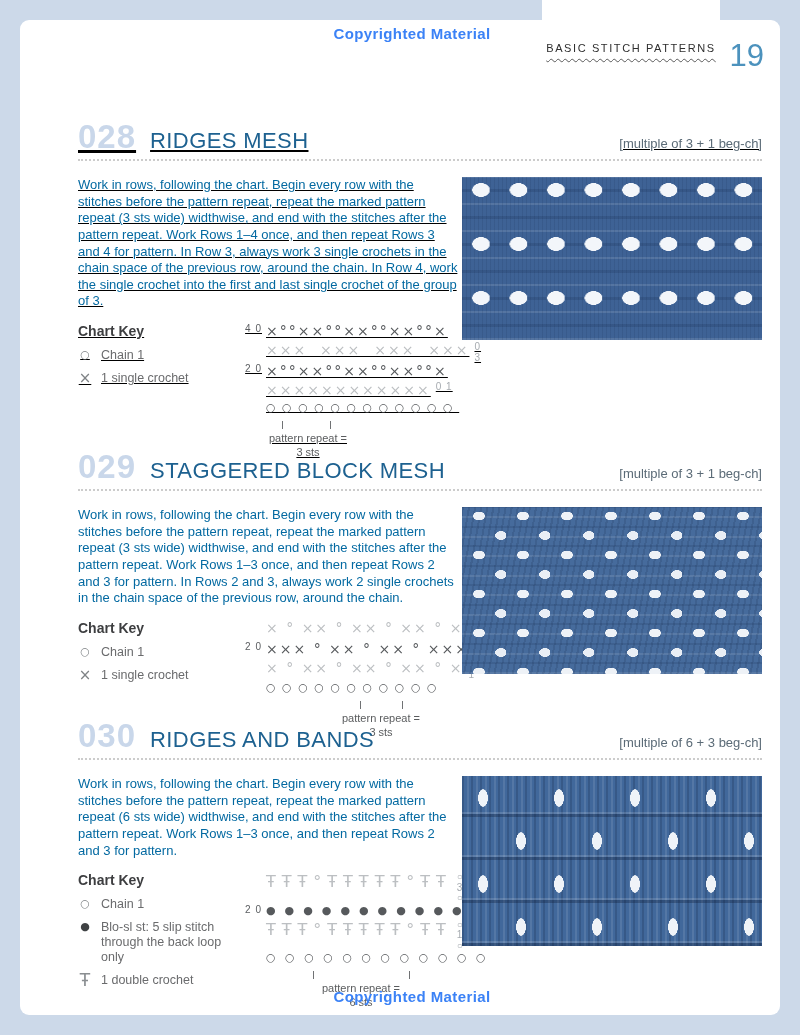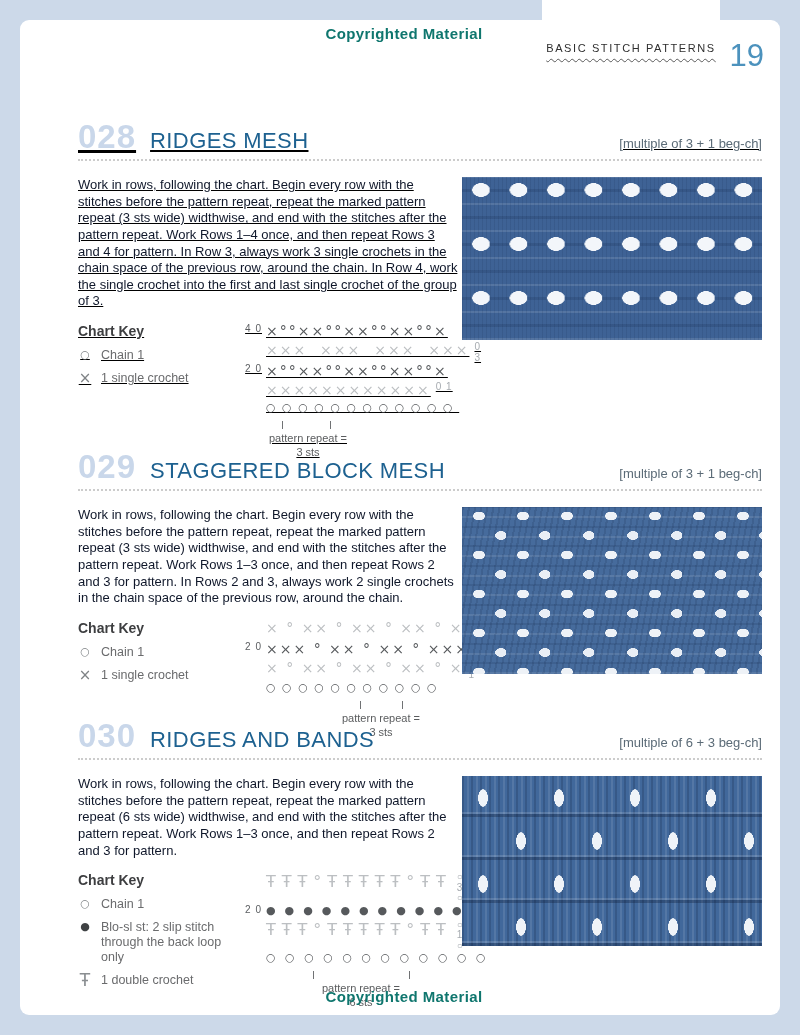--- a/index.html
+++ b/index.html
@@ -7,22 +7,22 @@
     width:800px;height:1035px;position:relative;
     background:#ccd9e9;
     font-family:"Liberation Sans","DejaVu Sans",sans-serif;
     overflow:hidden;
   }
   .page{
     position:absolute;left:20px;top:20px;width:760px;height:995px;
     background:#ffffff;border-radius:9px;
   }
   .copyright{
-    position:absolute;left:4px;width:100%;text-align:center;
-    color:#0f766e;font-size:15px;font-weight:bold;letter-spacing:.4px;
+    position:absolute;left:12px;width:100%;text-align:center;
+    color:#3b82f6;font-size:15px;font-weight:bold;letter-spacing:.4px;
   }
   .copyright.top{top:5px;}
   .copyright.bottom{bottom:10px;}
   .tab{
     position:absolute;top:-20px;left:522px;width:178px;height:64px;
     background:#ffffff;border-radius:0 0 6px 6px;z-index:3;
     display:flex;align-items:flex-end;justify-content:center;padding-bottom:10px;box-sizing:border-box;
   }
   .tab-text{
     font-size:11px;font-weight:normal;color:#2e2e2e;letter-spacing:1.6px;
@@ -33,21 +33,21 @@
   }
   section{position:absolute;left:58px;right:18px;}
   .sec1{top:100px;text-decoration:underline;} .sec2{top:430px;} .sec3{top:699px;}
   .sec-head{display:flex;align-items:baseline;gap:14px;}
   .sec-num{font-size:33px;font-weight:bold;color:#c9d7ea;letter-spacing:1px;line-height:1;}
   .sec-title{font-size:22px;color:#1d6190;letter-spacing:.4px;line-height:1;}
   .sec-mult{margin-left:auto;font-size:13px;color:#5b6b77;}
   .divider{border-bottom:2px dotted #cccccc;margin-top:6px;}
   .content{display:flex;margin-top:16px;}
   .leftcol{width:382px;}
-  .desc{font-size:13px;color:#0f172a;line-height:1.28;}
+  .desc{font-size:13px;color:#0369a1;line-height:1.28;}
   .photo{width:300px;margin-left:auto;flex:none;}
   .photo-a{height:163px;background-color:#3e6295;
     background-image:
       radial-gradient(9px 7px at 19px 13px,#f3f6fa 96%,rgba(255,255,255,0) 100%),
       repeating-linear-gradient(90deg,rgba(10,25,55,.10) 0 1px,rgba(0,0,0,0) 1px 4px),
       repeating-linear-gradient(0deg,rgba(255,255,255,.12) 0 2px,rgba(0,0,0,0) 2px 13px,rgba(15,35,70,.18) 13px 16px,rgba(0,0,0,0) 16px 27px);
     background-size:37.5px 54px,auto,auto;}
   .photo-b{height:167px;background-color:#466b9c;
     background-image:
       radial-gradient(6px 4.5px at 17px 9px,#eef2f7 95%,rgba(255,255,255,0) 100%),
@@ -246,21 +246,21 @@
         <div class="desc">Work in rows, following the chart. Begin every row with the stitches before the pattern repeat, repeat the marked pattern repeat (6 sts wide) widthwise, and end with the stitches after the pattern repeat. Work Rows 1–3 once, and then repeat Rows 2 and 3 for pattern.</div>
         <div class="keyrow">
           <div class="chart-key">
             <div class="ck-head">Chart Key</div>
             <div class="ck-item">
               <span class="ck-sym ch">○</span>
               <span class="ck-label">Chain 1</span>
             </div>
             <div class="ck-item">
               <span class="ck-sym blo">●</span>
-              <span class="ck-label">Blo-sl st: 2 slip stitch
+              <span class="ck-label">Blo-sl st: 5 slip stitch
 through the back loop only</span>
             </div>
             <div class="ck-item">
               <span class="ck-sym dc">Ŧ</span>
               <span class="ck-label">1 double crochet</span>
             </div>
           </div>
           <div class="chart-col">
             <div class="chart chart-c">
                 <div class="crow dc light">

